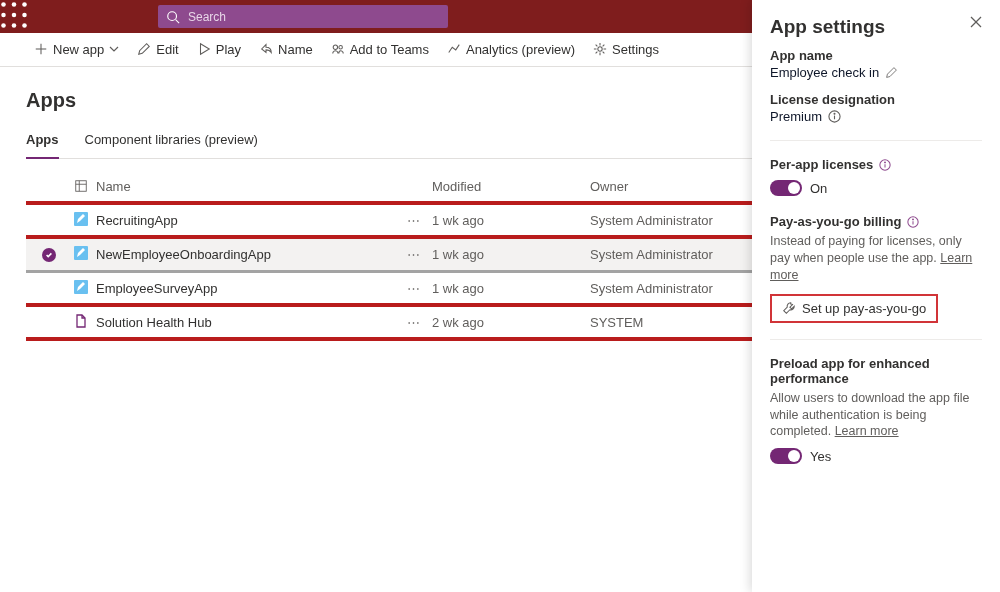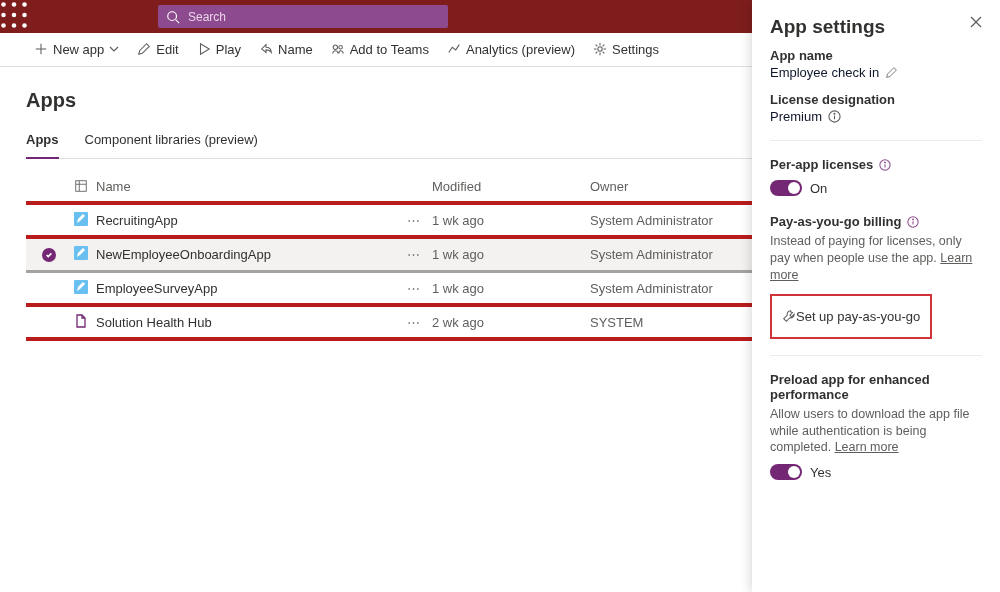--- a/index.html
+++ b/index.html
@@ -61,21 +61,21 @@
   .sec-val { font-size:13px; color:#0f172a; display:flex; align-items:center; gap:6px; margin-top:2px;}
   .sec-val svg { width:13px; height:13px; stroke:#605e5c; fill:none; }
   .divider { border:none; border-top:1px solid #edebe9; margin:16px 0; }
   .sec-label { font-size:13px; font-weight:600; display:flex; align-items:center; gap:6px; }
   .info-ic { width:12px; height:12px; stroke:#8e4a8e; fill:none; stroke-width:1.2;}
   .toggle-row { display:flex; align-items:center; gap:8px; margin-top:8px; }
   .toggle { width:32px; height:16px; border-radius:10px; background:#742774; position:relative; cursor:pointer;}
   .toggle::after { content:""; width:12px; height:12px; border-radius:50%; background:#fff; position:absolute; right:2px; top:2px;}
   .desc { font-size:12.5px; color:#605e5c; line-height:1.35; margin-top:4px;}
   .desc a { color:#605e5c; text-decoration:underline; cursor:pointer;}
-  .hl-btn { display:inline-flex; align-items:center; border:2px solid #d13438; padding:13px 10px; font-size:13px; margin-top:10px; cursor:pointer; background:#fff;}
+  .hl-btn { display:inline-flex; align-items:center; gap:6px; border:2px solid #d13438; padding:5px 10px; font-size:13px; margin-top:10px; cursor:pointer; background:#fff;}
   .hl-btn svg { width:14px; height:14px; stroke:#605e5c; fill:none; stroke-width:1.2;}
 </style>
 </head>
 <body>
 
 <div class="topbar">
   <div class="waffle">
     <svg viewBox="0 0 16 16" fill="#fff">
         <circle cx="2" cy="2" r="1.3"></circle>
         <circle cx="8" cy="2" r="1.3"></circle>

